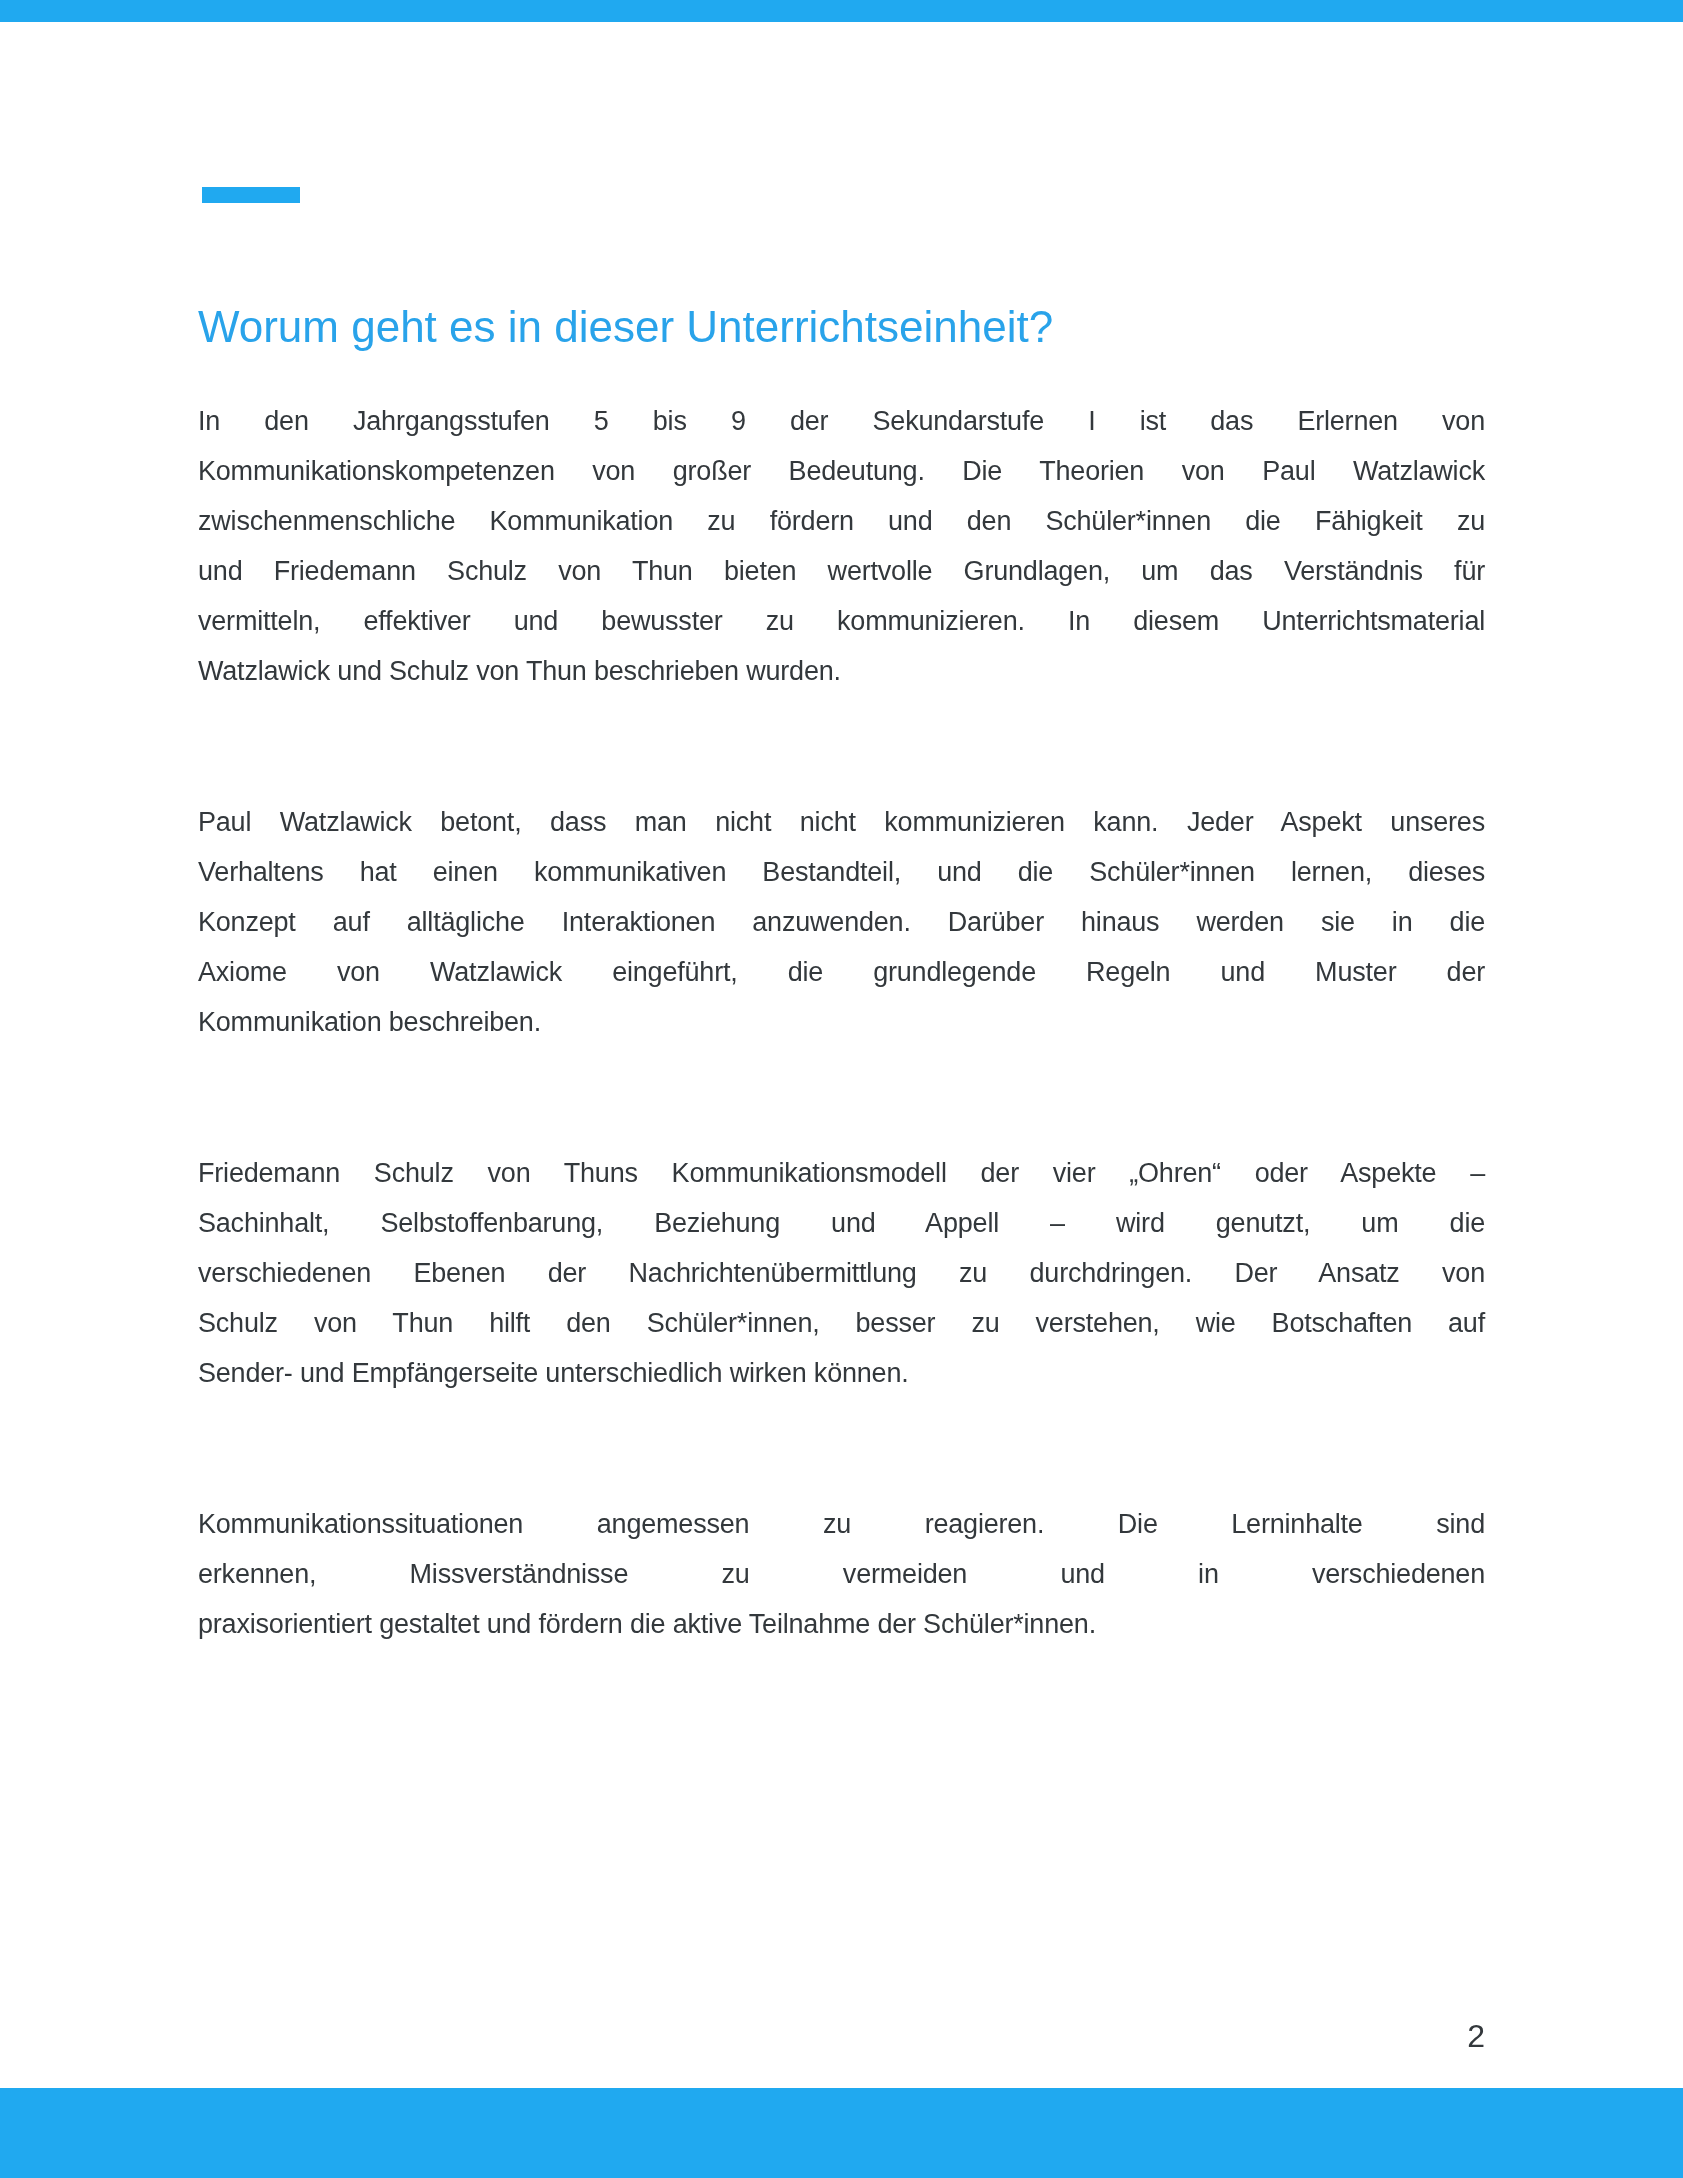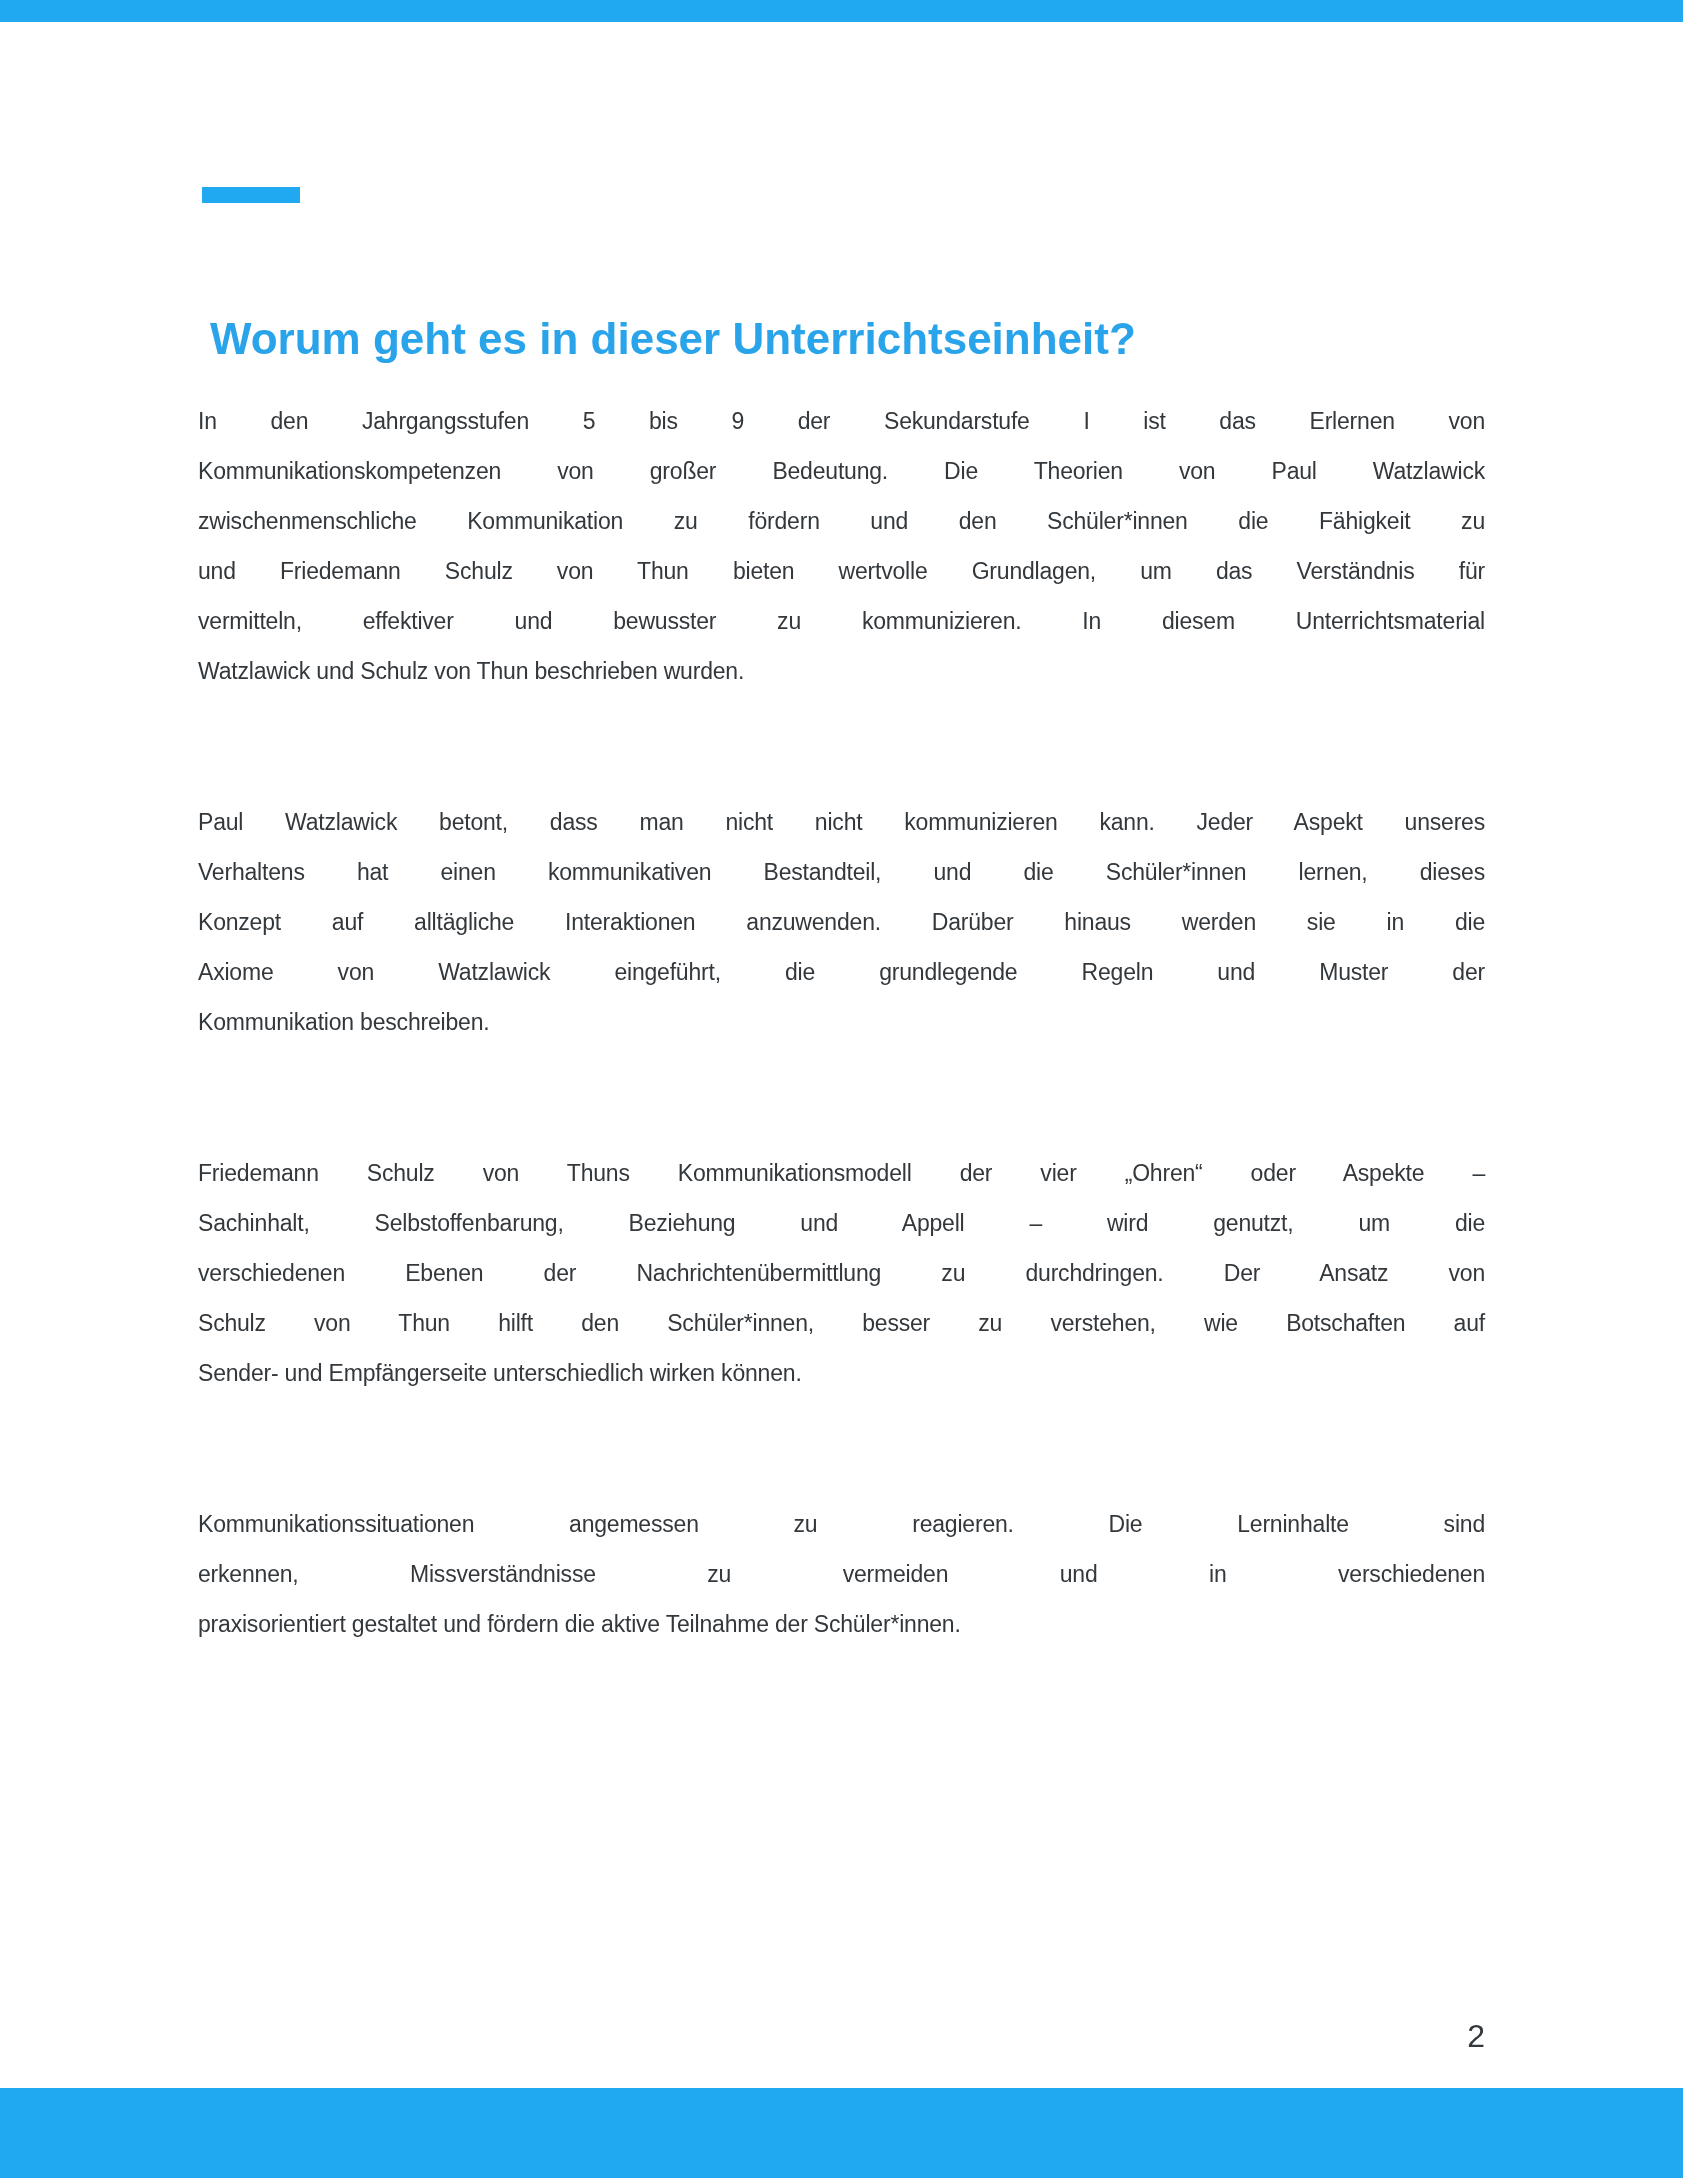--- a/index.html
+++ b/index.html
@@ -35,34 +35,34 @@
     top: 187px;
     width: 98px;
     height: 16px;
     background: var(--accent, #20A9F0);
   }
   .heading {
     position: absolute;
     left: 198px;
     top: 305px;
     width: 1287px;
-    margin: 12px;
+    margin: 0;
     font-size: 44px;
     line-height: 44px;
-    font-weight: 700;
+    font-weight: 400;
     letter-spacing: 0;
     color: var(--heading, #29A3EA);
   }
   .body-text {
     position: absolute;
     left: 198px;
     top: 396px;
     width: 1287px;
     color: var(--text, #33383C);
-    font-size: 23px;
+    font-size: 27px;
     line-height: 50px;
     letter-spacing: -0.2px;
   }
   .para {
     margin: 0 0 101px 0;
     padding: 0;
   }
   .para .line {
     display: block;
     text-align: justify;

